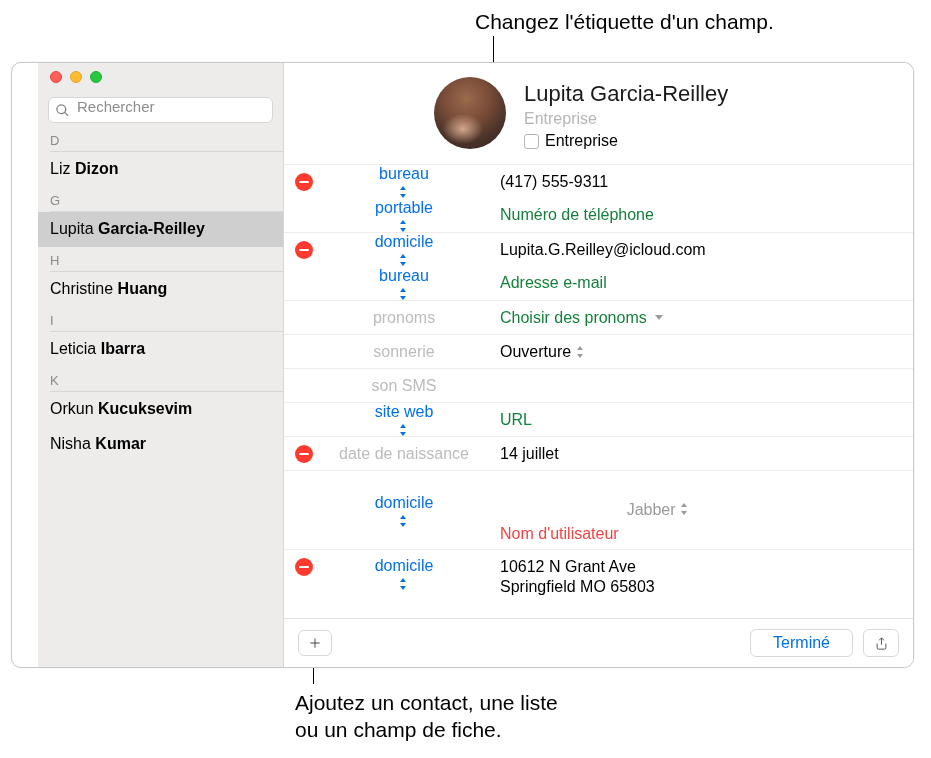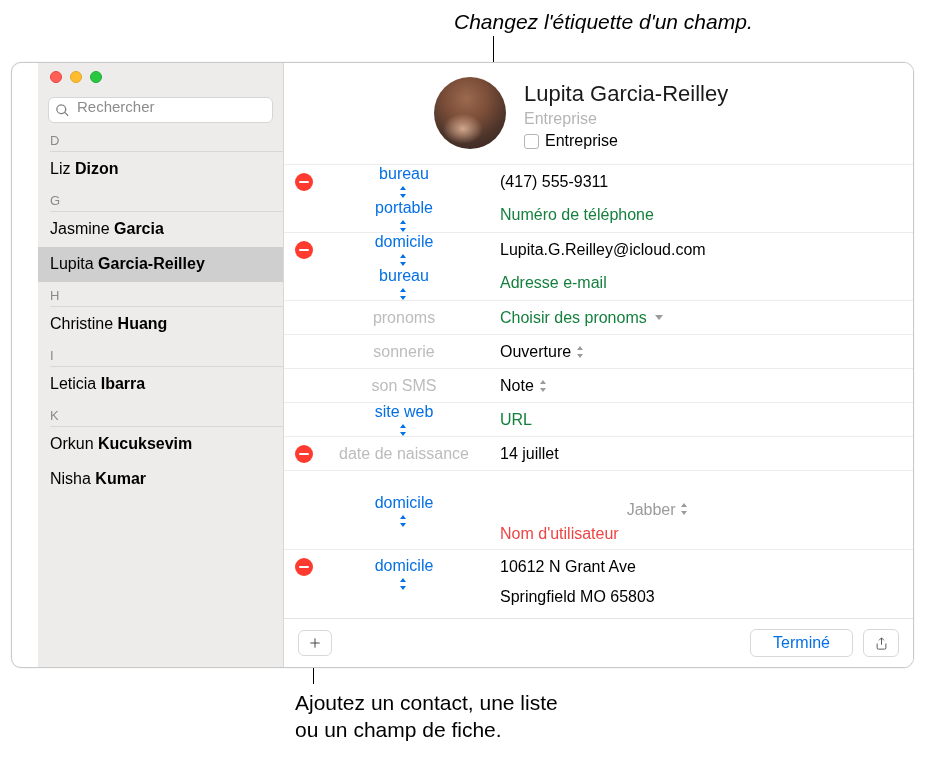--- a/index.html
+++ b/index.html
@@ -11,21 +11,21 @@
     position: relative;
     font-size: 17px;
     color: #000;
   }
   .callout {
     position: absolute;
     font-size: 21px;
     color: #000;
     line-height: 1.3;
   }
-  .callout-top { top: 8px; left: 454px; font-style: italic; }
+  .callout-top { top: 8px; left: 475px; }
   .callout-bottom { top: 689px; left: 295px; }
   .leader-line {
     position: absolute;
     background: #000;
   }
   .leader-top {
     left: 493px; top: 36px; width: 1px; height: 175px;
   }
   .leader-bottom {
     left: 313px; top: 636px; width: 1px; height: 48px;
@@ -184,21 +184,21 @@
   .chevrons::before { top:0; border-bottom:4px solid currentColor; }
   .chevrons::after { bottom:0; border-top:4px solid currentColor; }
   .chev-blue { color:#0570e5; }
   .chev-gray { color:#9b9b9b; }
   .value-cell {
     flex:1; padding: 6px 10px 6px 6px; font-size:16px; color:#000;
     display:flex; align-items:center; gap:6px;
   }
   .value-cell.placeholder { color:#15803d; }
   .value-secondary { color:#9b9b9b; margin-left:2px; }
-  .multi-line { flex-direction:column; align-items:flex-start; gap:12px; padding-top:8px; padding-bottom:8px; }
+  .multi-line { flex-direction:column; align-items:flex-start; gap:2px; padding-top:8px; padding-bottom:8px; }
   .toolbar {
     border-top:1px solid #e4e4e4;
     padding: 10px 14px;
     display:flex; justify-content:space-between; align-items:center;
   }
   .add-btn {
     width:34px; height:26px; border:1px solid #d8d8d8; border-radius:6px; background:#fff;
     display:flex; align-items:center; justify-content:center; cursor:pointer;
   }
   .add-btn svg { width:14px; height:14px; stroke:#464646; stroke-width:1.7; }
@@ -242,21 +242,20 @@
           </svg>
         <input type="text" placeholder="Rechercher" style="">
       </div>
     </div>
     <div id="contact-list">
         <div class="section-letter">D</div>
         <div class="section-divider"></div>
         <div class="contact-row"><span>Liz </span><span class="surname">Dizon</span></div>
         <div class="section-letter">G</div>
         <div class="section-divider"></div>
-        <div class="contact-row"><span>Jasmine </span><span class="surname">Garcia</span></div>
         <div class="contact-row selected"><span>Lupita </span><span class="surname">Garcia-Reilley</span></div>
         <div class="section-letter">H</div>
         <div class="section-divider"></div>
         <div class="contact-row"><span>Christine </span><span class="surname">Huang</span></div>
         <div class="section-letter">I</div>
         <div class="section-divider"></div>
         <div class="contact-row"><span>Leticia </span><span class="surname">Ibarra</span></div>
         <div class="section-letter">K</div>
         <div class="section-divider"></div>
         <div class="contact-row"><span>Orkun </span><span class="surname">Kucuksevim</span></div>
@@ -339,24 +338,20 @@
           <span>Ouverture</span>
             <span class="chevrons chev-gray"></span>
         </div>
       </div>
 
       <div class="field-row">
         <div class="remove-cell"></div>
         <div class="label-cell label-static">
             <span>son SMS</span>
           </div>
-        <div class="value-cell">
-          <span>Note</span>
-            <span class="chevrons chev-gray"></span>
-        </div>
       </div>
 
       <div class="field-row">
         <div class="remove-cell"></div>
         <div class="label-cell label-link">
           <span>site web</span>
             <span class="chevrons chev-blue"></span>
         </div>
         <div class="value-cell placeholder">URL</div>
       </div>

